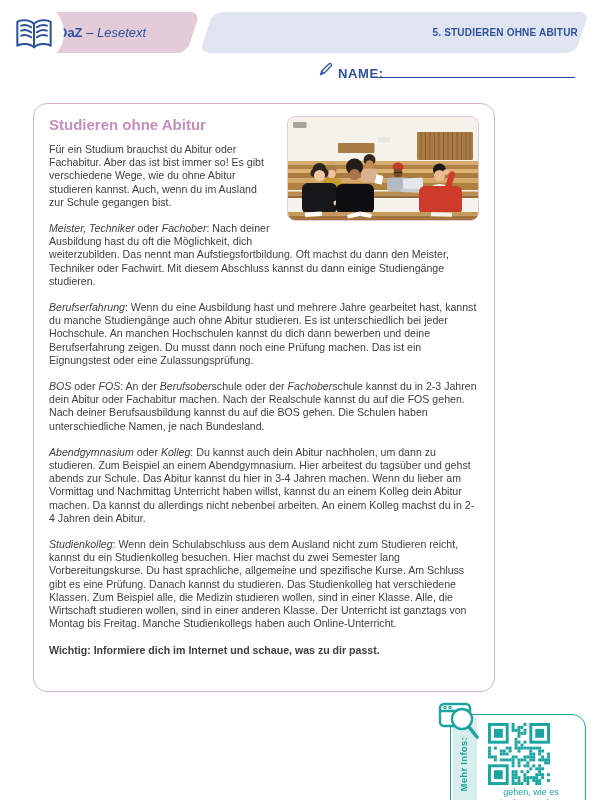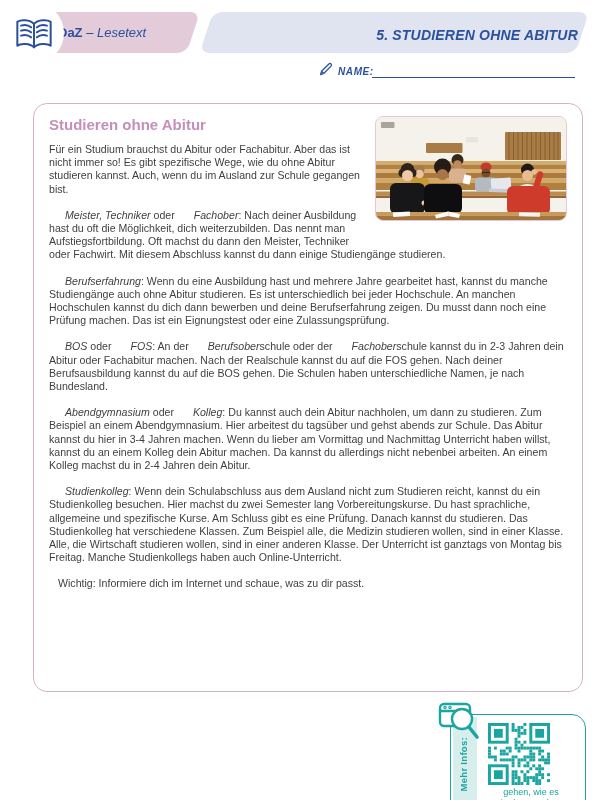--- a/index.html
+++ b/index.html
@@ -7,41 +7,41 @@
         font-family:"Liberation Sans",sans-serif;}
 
   
   .banner-pink{position:absolute;left:32px;top:12px;width:168px;height:41px;
     background:#e4cbd9;border-radius:9px;transform:skewX(-18deg);transform-origin:0 0;}
   .banner-blue{position:absolute;left:213px;top:12px;width:376px;height:41px;
     background:#dfe4f0;border-radius:9px;transform:skewX(-18deg);transform-origin:0 0;}
   .badge-text{position:absolute;left:58px;top:25px;font-size:13px;color:#2b519e;white-space:pre;}
   .badge-text b{font-weight:bold;}
   .badge-text em{font-style:italic;}
-  .chapter{position:absolute;right:22px;top:27px;font-size:14px;font-weight:bold;
-    font-style:italic;color:#2b519e;letter-spacing:.2px;}
+  .chapter{position:absolute;right:22px;top:27px;font-size:10px;font-weight:bold;
+    color:#2b519e;letter-spacing:.2px;}
   .book-circle{position:absolute;left:2px;top:2px;width:62px;height:62px;border-radius:50%;background:#fff;}
   .book-circle svg{position:absolute;left:12px;top:14px;}
 
   
   .pencil{position:absolute;left:318px;top:61px;}
-  .name-label{position:absolute;left:338px;top:66px;font-size:10px;font-weight:bold;
-    font-style:italic;color:#2b519e;letter-spacing:.6px;}
+  .name-label{position:absolute;left:338px;top:66px;font-size:13px;font-weight:bold;
+    color:#2b519e;letter-spacing:.6px;}
   .name-line{position:absolute;left:372px;top:77px;width:203px;height:1.2px;background:#2b519e;cursor:text;}
 
   
-  .content-box{position:absolute;left:33px;top:103px;width:550px;height:589px;box-sizing:border-box;
+  .content-box{position:absolute;left:33px;top:103px;width:462px;height:589px;box-sizing:border-box;
     border:1.5px solid #d9b0ca;border-radius:14px;padding:10px 15px 0 15px;color:#3f3f3f;overflow:hidden;}
   .photo{float:right;width:190px;height:103px;margin:2px 0 24px 14px;border-radius:8px;
     overflow:hidden;border:1px solid #e6c6da;background:#f5f2ec;}
   .photo svg{display:block;width:100%;height:100%;}
   .article-title{margin:2px 0 10px;font-size:15px;font-weight:bold;color:#c48fb9;}
   p.body{margin:0 0 13px;font-size:10.6px;line-height:13.2px;}
-  p.body em{font-style:italic;margin-left:16px;}
-  p.note{margin:9px;}
+  p.body em{font-style:italic;}
+  p.note{margin:0;font-weight:bold;}
 
   
   .info-box{position:absolute;left:450px;top:714px;width:134px;height:100px;background:#fff;
     border:1.6px solid #1ba5a1;border-radius:10px 14px 12px 12px;}
   .info-strip{position:absolute;left:2px;top:2px;width:24px;height:94px;background:#d7eeed;
     border-radius:8px 0 0 0;}
   .info-label{position:absolute;left:7px;top:22px;writing-mode:vertical-rl;transform:rotate(180deg);
     font-size:9.5px;font-weight:bold;color:#1ba5a1;letter-spacing:.3px;}
   .qr{position:absolute;left:37px;top:8px;width:62px;height:62px;color:#1ba5a1;}
   .qr svg{display:block;width:100%;height:100%;}
@@ -140,21 +140,21 @@
         <rect x="0" y="197" width="380" height="9" fill="#a3743c"></rect>
         <rect x="34" y="190" width="34" height="9" rx="1" fill="#fbfaf7" transform="rotate(-3 51 194)"></rect>
         <path d="M118 196 l26 -7 24 5 -2 8 -22 -4 -24 5 z" fill="#fdfcf9"></path>
         <line x1="144" y1="189" x2="146" y2="198" stroke="#d8d4cc" stroke-width="1.5"></line>
         <rect x="286" y="191" width="42" height="8" rx="1" fill="#f6f4ef" transform="rotate(2 307 195)"></rect>
       </svg>
     </figure>
 
     <h1 class="article-title">Studieren ohne Abitur</h1>
 
-    <p class="body"><span>Für ein Studium brauchst du Abitur oder Fachabitur. Aber das ist nicht immer so! Es gibt spezifische Wege, wie du ohne Abitur studieren kannst. Auch, wenn du im Ausland zur Schule gegangen bist.</span></p>
+    <p class="body"><span>Für ein Studium brauchst du Abitur oder Fachabitur. Aber das ist bist immer so! Es gibt verschiedene Wege, wie du ohne Abitur studieren kannst. Auch, wenn du im Ausland zur Schule gegangen bist.</span></p>
     <p class="body"><em>Meister, Techniker</em><span> oder </span><em>Fachober</em><span>: Nach deiner Ausbildung hast du oft die Möglichkeit, dich weiterzubilden. Das nennt man Aufstiegsfortbildung. Oft machst du dann den Meister, Techniker oder Fachwirt. Mit diesem Abschluss kannst du dann einige Studiengänge studieren.</span></p>
     <p class="body"><em>Berufserfahrung</em><span>: Wenn du eine Ausbildung hast und mehrere Jahre gearbeitet hast, kannst du manche Studiengänge auch ohne Abitur studieren. Es ist unterschiedlich bei jeder Hochschule. An manchen Hochschulen kannst du dich dann bewerben und deine Berufserfahrung zeigen. Du musst dann noch eine Prüfung machen. Das ist ein Eignungstest oder eine Zulassungsprüfung.</span></p>
     <p class="body"><em>BOS</em><span> oder </span><em>FOS</em><span>: An der </span><em>Berufsober</em><span>schule oder der </span><em>Fachober</em><span>schule kannst du in 2-3 Jahren dein Abitur oder Fachabitur machen. Nach der Realschule kannst du auf die FOS gehen. Nach deiner Berufsausbildung kannst du auf die BOS gehen. Die Schulen haben unterschiedliche Namen, je nach Bundesland.</span></p>
     <p class="body"><em>Abendgymnasium</em><span> oder </span><em>Kolleg</em><span>: Du kannst auch dein Abitur nachholen, um dann zu studieren. Zum Beispiel an einem Abendgymnasium. Hier arbeitest du tagsüber und gehst abends zur Schule. Das Abitur kannst du hier in 3-4 Jahren machen. Wenn du lieber am Vormittag und Nachmittag Unterricht haben willst, kannst du an einem Kolleg dein Abitur machen. Da kannst du allerdings nicht nebenbei arbeiten. An einem Kolleg machst du in 2-4 Jahren dein Abitur.</span></p>
     <p class="body"><em>Studienkolleg</em><span>: Wenn dein Schulabschluss aus dem Ausland nicht zum Studieren reicht, kannst du ein Studienkolleg besuchen. Hier machst du zwei Semester lang Vorbereitungskurse. Du hast sprachliche, allgemeine und spezifische Kurse. Am Schluss gibt es eine Prüfung. Danach kannst du studieren. Das Studienkolleg hat verschiedene Klassen. Zum Beispiel alle, die Medizin studieren wollen, sind in einer Klasse. Alle, die Wirtschaft studieren wollen, sind in einer anderen Klasse. Der Unterricht ist ganztags von Montag bis Freitag. Manche Studienkollegs haben auch Online-Unterricht.</span></p>
     <p class="body note">Wichtig: Informiere dich im Internet und schaue, was zu dir passt.</p>
   </section>
 
   <aside class="info-box">
     <div class="info-strip"></div>

